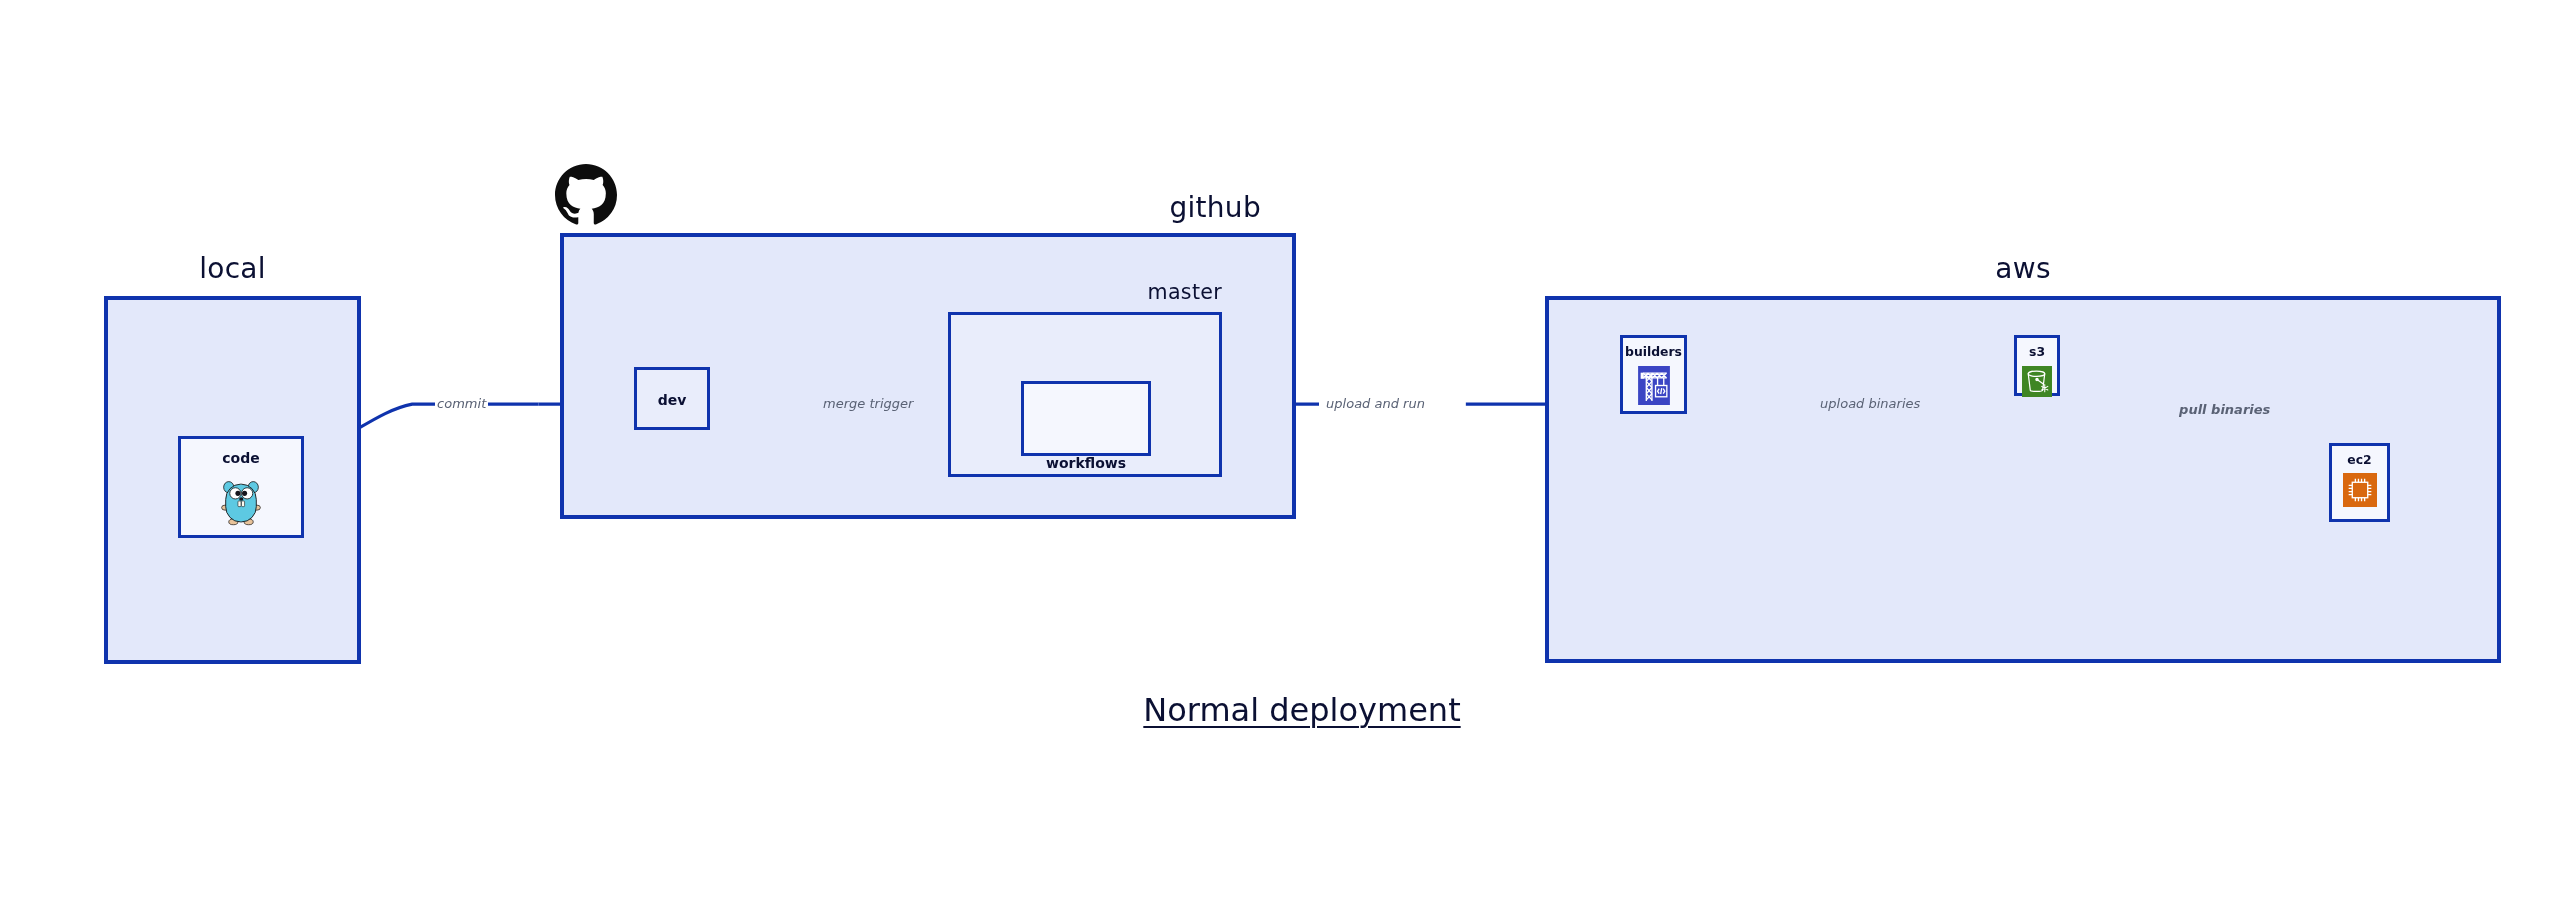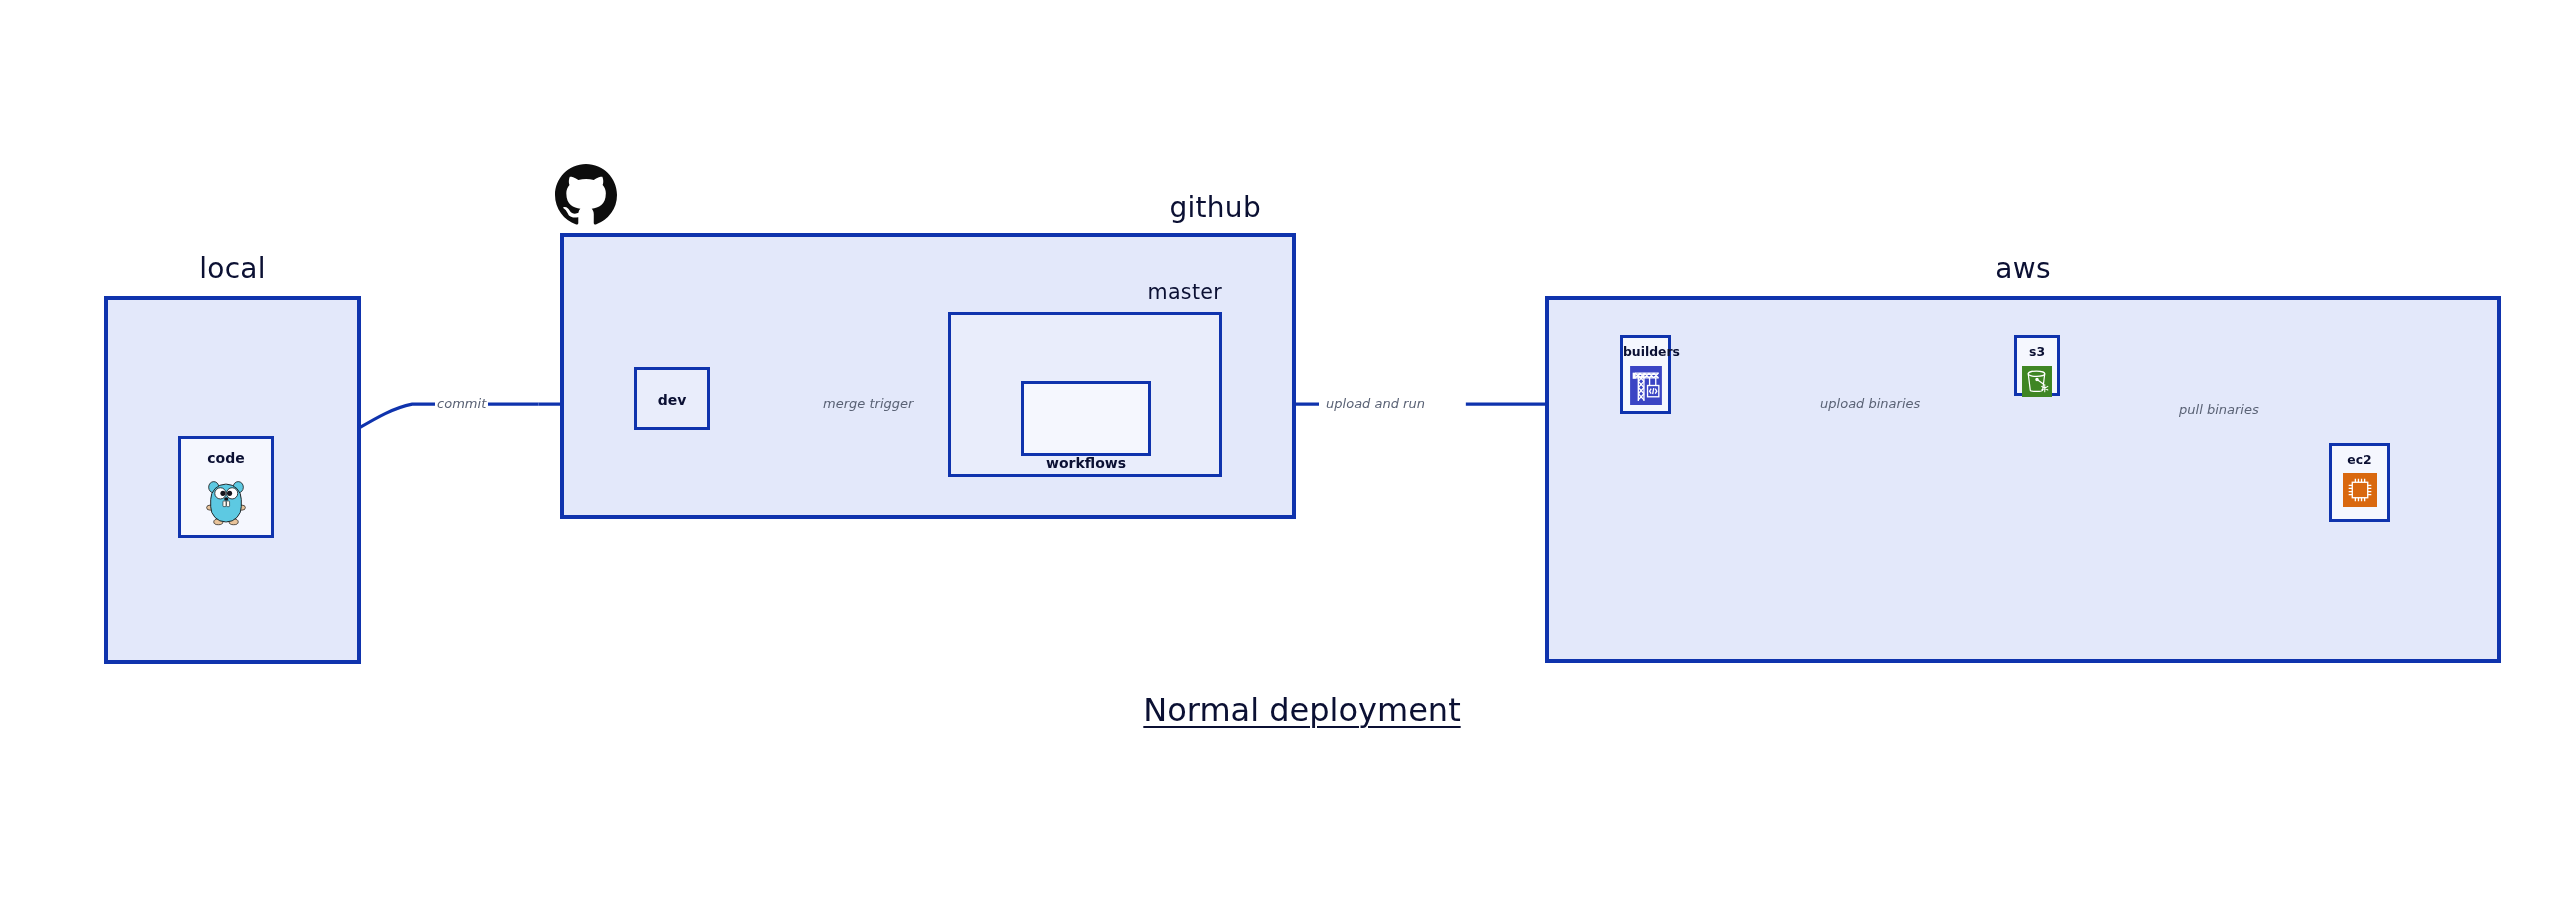--- a/index.html
+++ b/index.html
@@ -121,21 +121,21 @@
 
       <path d="M4082,784 C4160,784 4200,800 4240,812"></path>
       <path d="M4320,818 C4390,850 4450,910 4500,948" marker-end="url(#arw)"></path>
     </g>
   </svg>
 
   <div class="group" style="left:104px;top:296px;width:257px;height:368px;z-index:2;">
   </div>
   <div class="group-label" style="left:104px;top:255px;width:257px;text-align:center;z-index:5;">local</div>
 
-  <div class="node light" style="left:178px;top:436px;width:96px;height:102px;z-index:3;">
+  <div class="node light" style="left:178px;top:436px;width:126px;height:102px;z-index:3;">
     <div class="node-label" style="top:12px;">code</div>
     <div class="node-icon" style="top:37px;width:44px;height:50px;">
       <svg viewBox="0 0 86 98" width="44" height="50">
 
         <ellipse cx="19" cy="22" rx="10" ry="11" fill="#5dc9e2" stroke="#1a1a1a" stroke-width="1.6"></ellipse>
         <ellipse cx="67" cy="22" rx="10" ry="11" fill="#5dc9e2" stroke="#1a1a1a" stroke-width="1.6"></ellipse>
 
         <ellipse cx="12" cy="62" rx="7" ry="5" fill="#e8c39a" stroke="#1a1a1a" stroke-width="1.4"></ellipse>
         <ellipse cx="74" cy="62" rx="7" ry="5" fill="#e8c39a" stroke="#1a1a1a" stroke-width="1.4"></ellipse>
 
@@ -179,21 +179,21 @@
   <div class="group-label" style="left:948px;top:282px;width:274px;text-align:right;font-size:20.6px;z-index:5;">master</div>
 
   <div class="node light" style="left:1021px;top:381px;width:130px;height:75px;z-index:4;">
     <div class="node-label" style="top:28px;margin-top:44px;">workflows</div>
   </div>
 
   <div class="group" style="left:1545px;top:296px;width:956px;height:367px;z-index:2;">
   </div>
   <div class="group-label" style="left:1545px;top:255px;width:956px;text-align:center;z-index:5;">aws</div>
 
-  <div class="node light" style="left:1620px;top:335px;width:51px;height:79px;z-index:3;">
+  <div class="node light" style="left:1620px;top:335px;width:67px;height:79px;z-index:3;">
     <div class="node-label" style="top:8.2px;font-size:12.4px;">builders</div>
     <div class="node-icon" style="top:28px;width:32px;height:39px;">
       <svg viewBox="0 0 62 76" width="32" height="39">
         <rect x="0" y="0" width="62" height="76" fill="#3b45c4"></rect>
         <g stroke="#ffffff" stroke-width="2.6" fill="none">
 
           <path d="M16,18 L16,68 M27,18 L27,68"></path>
           <path d="M16,18 L27,30 M27,18 L16,30 M16,30 L27,42 M27,30 L16,42 M16,42 L27,54 M27,42 L16,54 M16,54 L27,66 M27,54 L16,66"></path>
 
           <path d="M10,14 L56,14 M10,23 L56,23"></path>
@@ -248,18 +248,18 @@
   </div>
 
   <div class="edge-label" style="left:435px;top:397px;z-index:7;">commit</div>
 
   <div class="edge-label on-group" style="left:821px;top:397px;z-index:7;">merge trigger</div>
 
   <div class="edge-label" style="left:1324px;top:397px;z-index:7;">upload and run</div>
 
   <div class="edge-label on-group" style="left:1818px;top:397px;z-index:7;">upload binaries</div>
 
-  <div class="edge-label on-group" style="left:2177px;top:403px;z-index:7;">pull binaries</div>
+  <div class="edge-label on-group" style="left:2177px;top:403px;z-index:7;font-weight:bold;">pull binaries</div>
 
   <div id="diagram-title">Normal deployment</div>
 
 </div>
 
 
 </body></html>

